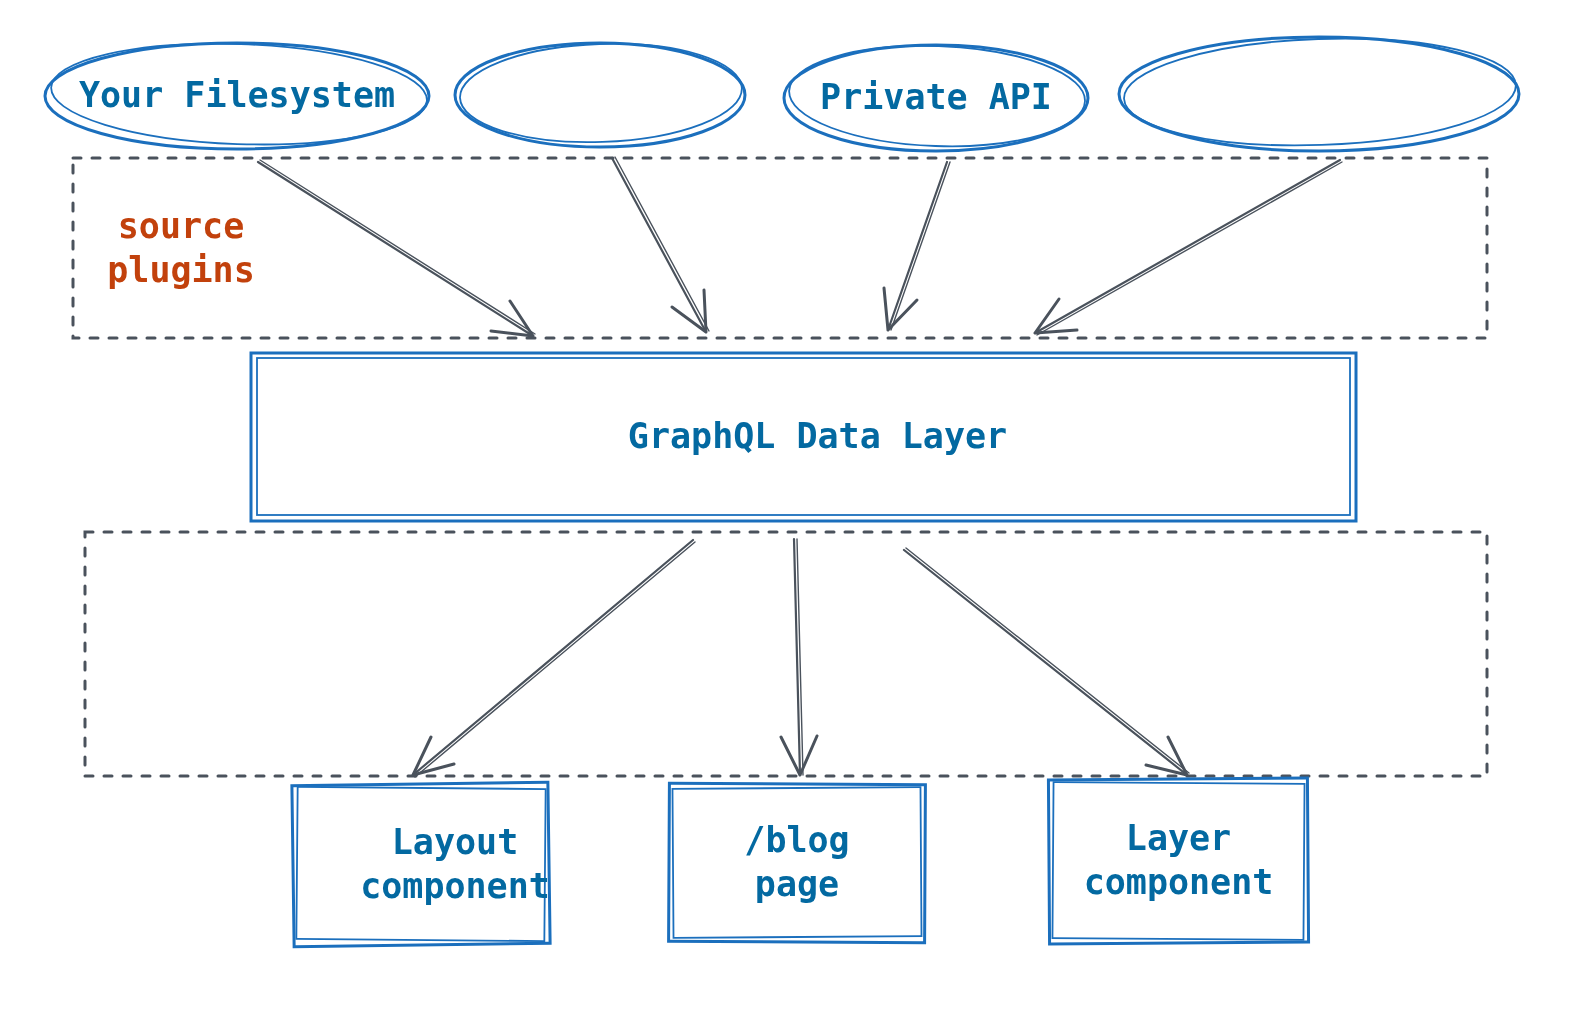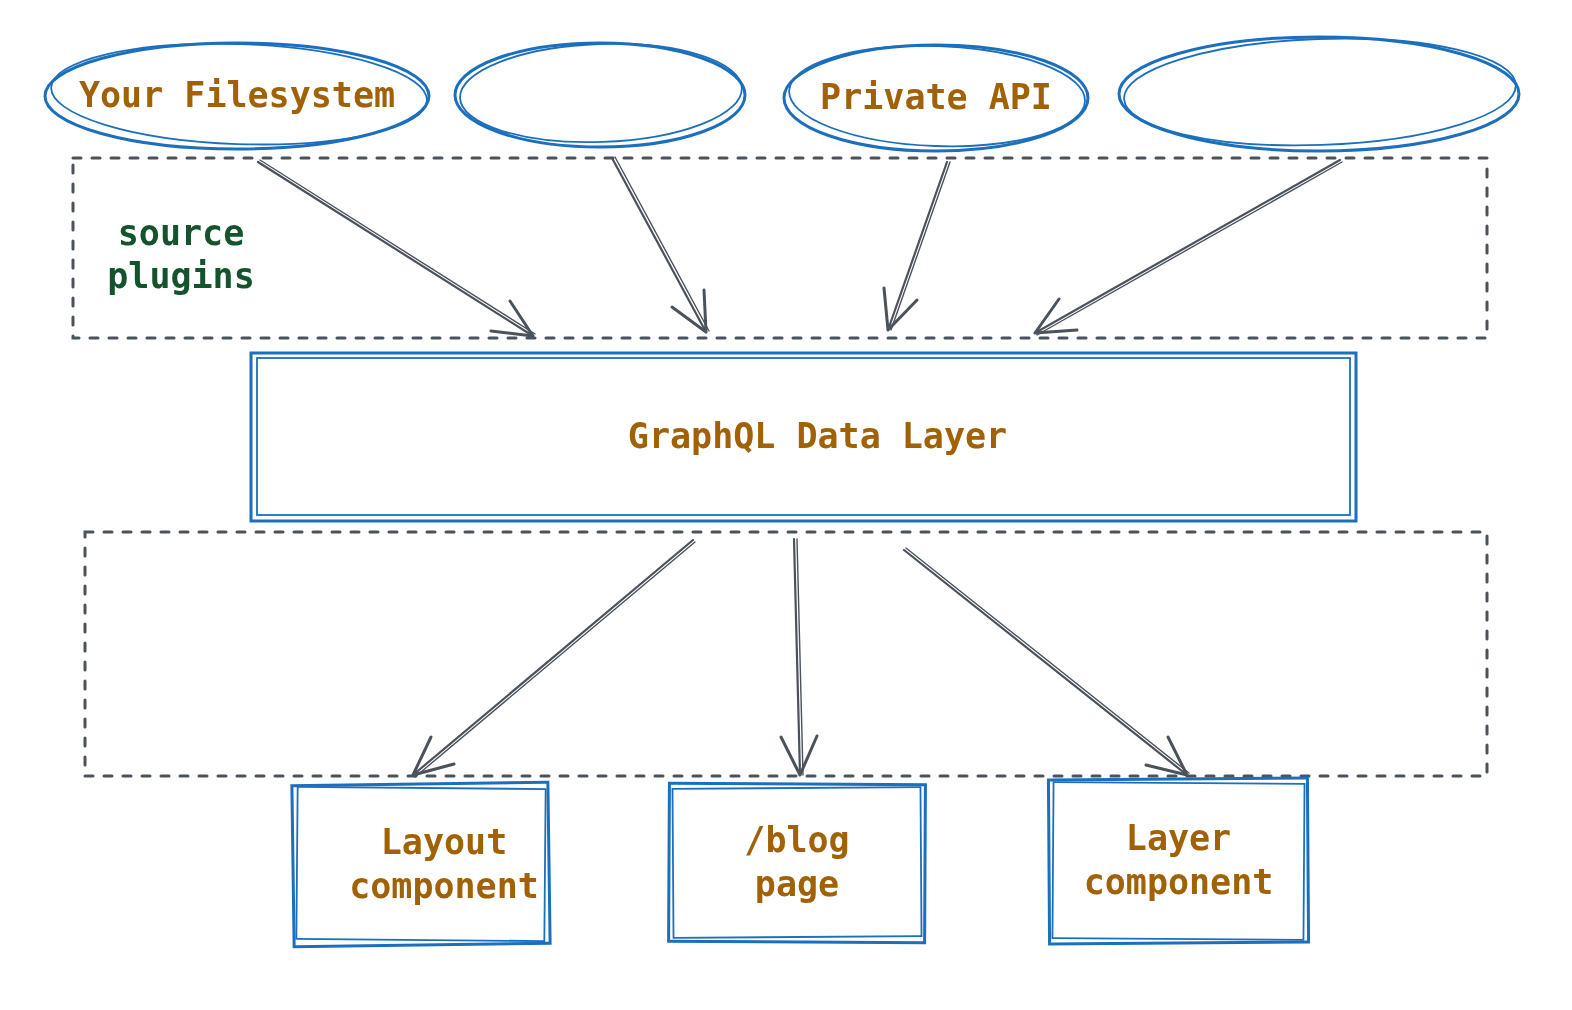--- a/index.html
+++ b/index.html
@@ -15,22 +15,22 @@
     position:absolute;
     display:flex;align-items:center;justify-content:center;
     text-align:center;
     font-weight:bold;
     font-size:35px;
     line-height:1.25;
     color:#176ab5;
     white-space:normal;
   }
   .label .inner{display:block;}
-  .gray{color:#14532d;align-items:flex-end;}
-  .blue{color:#a16207;}
+  .gray{color:#c2410c;}
+  .blue{color:#0369a1;}
   svg .sketch-blue{stroke:#1b6fbd;fill:none;stroke-linecap:round;}
   svg .sketch-gray{stroke:#4a525c;fill:none;stroke-linecap:round;}
 </style>
 </head>
 <body>
 
 <div class="canvas">
 
   <svg class="layer" viewBox="0 0 1572 1010">
 
@@ -122,21 +122,21 @@
 
   <div class="label gray" style="left:71px;top:199px;width:220px;height:100px;">
     <span class="inner" style="width:220px;">source plugins</span>
   </div>
 
   <div class="label blue" style="left:251px;top:353px;width:1105px;height:168px;padding-left:14px;">
     <span class="inner">GraphQL Data Layer</span>
   </div>
 
 
-  <div class="label blue" style="left:282px;top:784px;width:256px;height:161px;padding-left:34px;">
+  <div class="label blue" style="left:293px;top:784px;width:256px;height:161px;padding-left:34px;">
     <span class="inner" style="width:240px;">Layout component</span>
   </div>
 
   <div class="label blue" style="left:669px;top:784px;width:256px;height:158px;">
     <span class="inner" style="width:180px;">/blog page</span>
   </div>
 
   <div class="label blue" style="left:1049px;top:779px;width:259px;height:164px;">
     <span class="inner" style="width:240px;">Layer component</span>
   </div>

